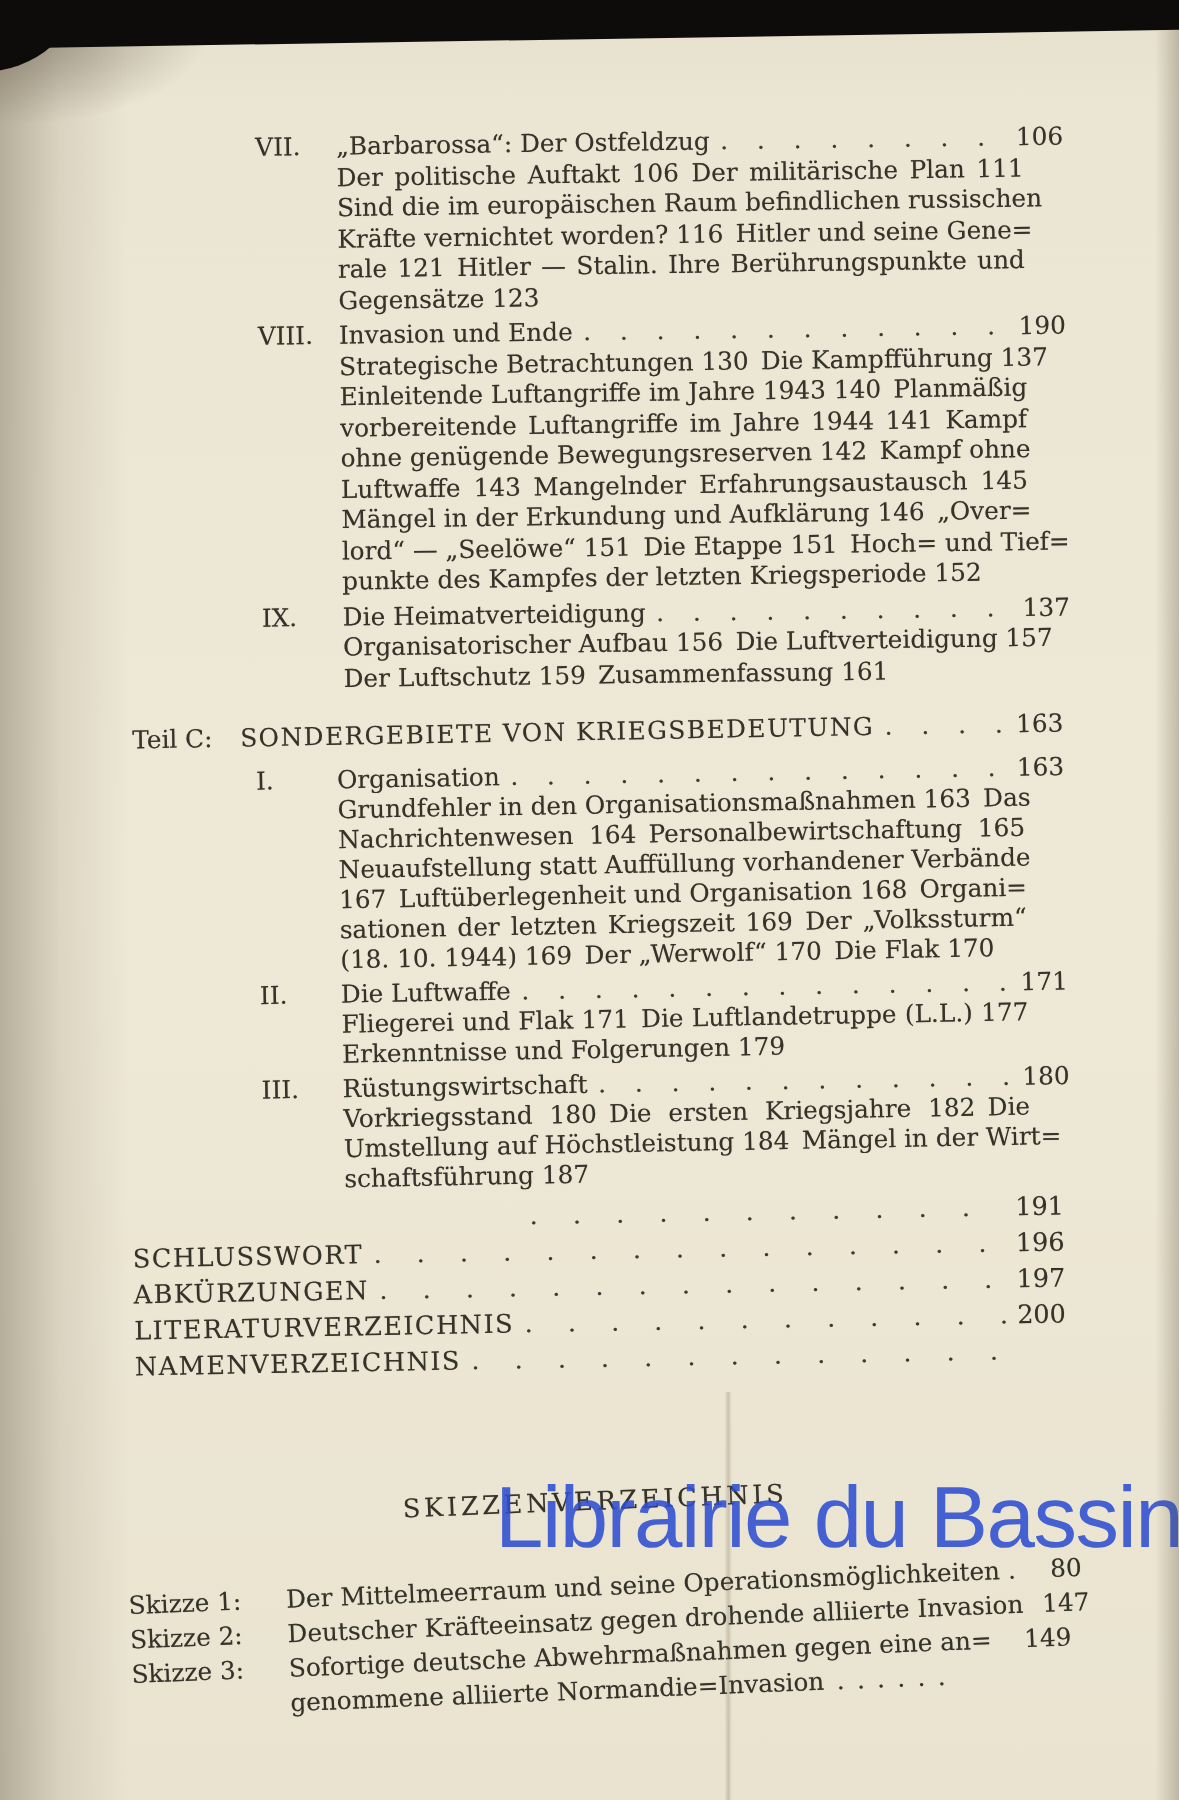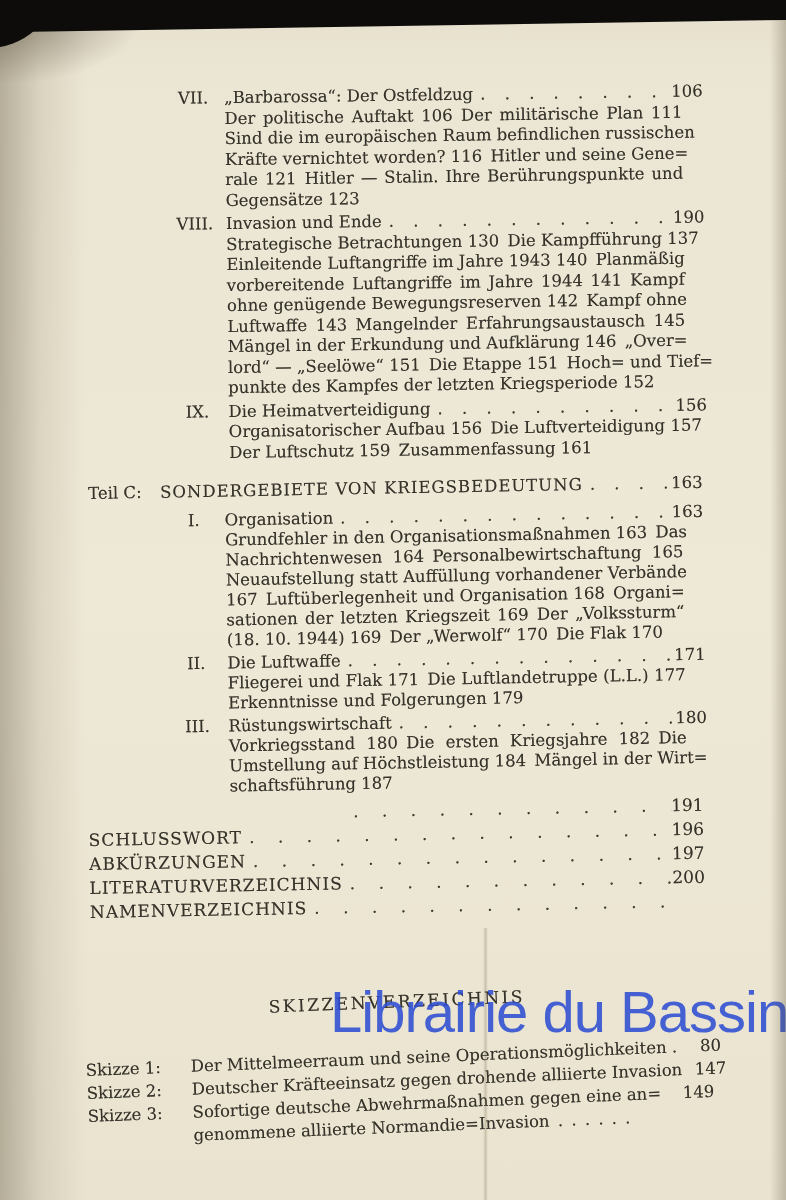--- a/index.html
+++ b/index.html
@@ -42,27 +42,27 @@
     position:absolute;left:88px;width:627px;z-index:4;
     font-size:16.5px;line-height:20.5px;
     text-shadow:0 0 .5px rgba(55,50,40,.45);
   }
   .b1{top:90px;transform:rotate(-0.8deg);transform-origin:left top}
   .b2{top:484px;transform:rotate(-1.05deg);transform-origin:left top;line-height:20px}
   .b3{top:806px;transform:rotate(-1.05deg);transform-origin:left top}
   .b4{top:1004px;transform:rotate(-2.3deg);transform-origin:0 120px}
   .entry{margin-left:82px;margin-bottom:3px}
   .h-row{display:flex;align-items:baseline}
-  .num{flex:0 0 46px;text-align:center;padding-right:8px;white-space:nowrap}
+  .num{flex:0 0 46px;text-align:left;padding-right:8px;white-space:nowrap}
   .h-title{white-space:nowrap}
   .leader{
     flex:1 1 auto;overflow:hidden;white-space:nowrap;padding:0 7px;
     word-spacing:12px;letter-spacing:1px;color:#3c392f;
   }
-  .pgnum{flex:0 0 44px;text-align:left;white-space:nowrap}
+  .pgnum{flex:0 0 44px;text-align:center;white-space:nowrap}
   .body{margin-left:54px;width:458px}
   .body div{white-space:nowrap}
   .jl{text-align:justify;text-align-last:justify}
   .ll{text-align:left}
   .part-row{display:flex;align-items:baseline;margin-bottom:9px}
   .part-label{flex:0 0 72px;white-space:nowrap}
   .part-title{white-space:nowrap;letter-spacing:1px}
   .bm-row{display:flex;align-items:baseline;height:24px;font-size:17px}
   .bm-label{white-space:nowrap;letter-spacing:1px}
   .bm-indent{display:inline-block;min-width:258px}
@@ -126,21 +126,21 @@
       <div class="jl">lord“ — „Seelöwe“ 151 Die Etappe 151 Hoch= und Tief=</div>
       <div class="ll">punkte des Kampfes der letzten Kriegsperiode 152</div>
     </div>
   </div>
 
   <div class="entry">
     <div class="h-row">
       <span class="num">IX.</span>
       <span class="h-title">Die Heimatverteidigung</span>
       <span class="leader">. . . . . . . . . . . . . . . . . . . . . .</span>
-      <span class="pgnum">156</span>
+      <span class="pgnum">137</span>
     </div>
     <div class="body">
       <div class="jl">Organisatorischer Aufbau 156 Die Luftverteidigung 157</div>
       <div class="ll">Der Luftschutz 159 Zusammenfassung 161</div>
     </div>
   </div>
 
 </div>
 
 <div class="block b2">

